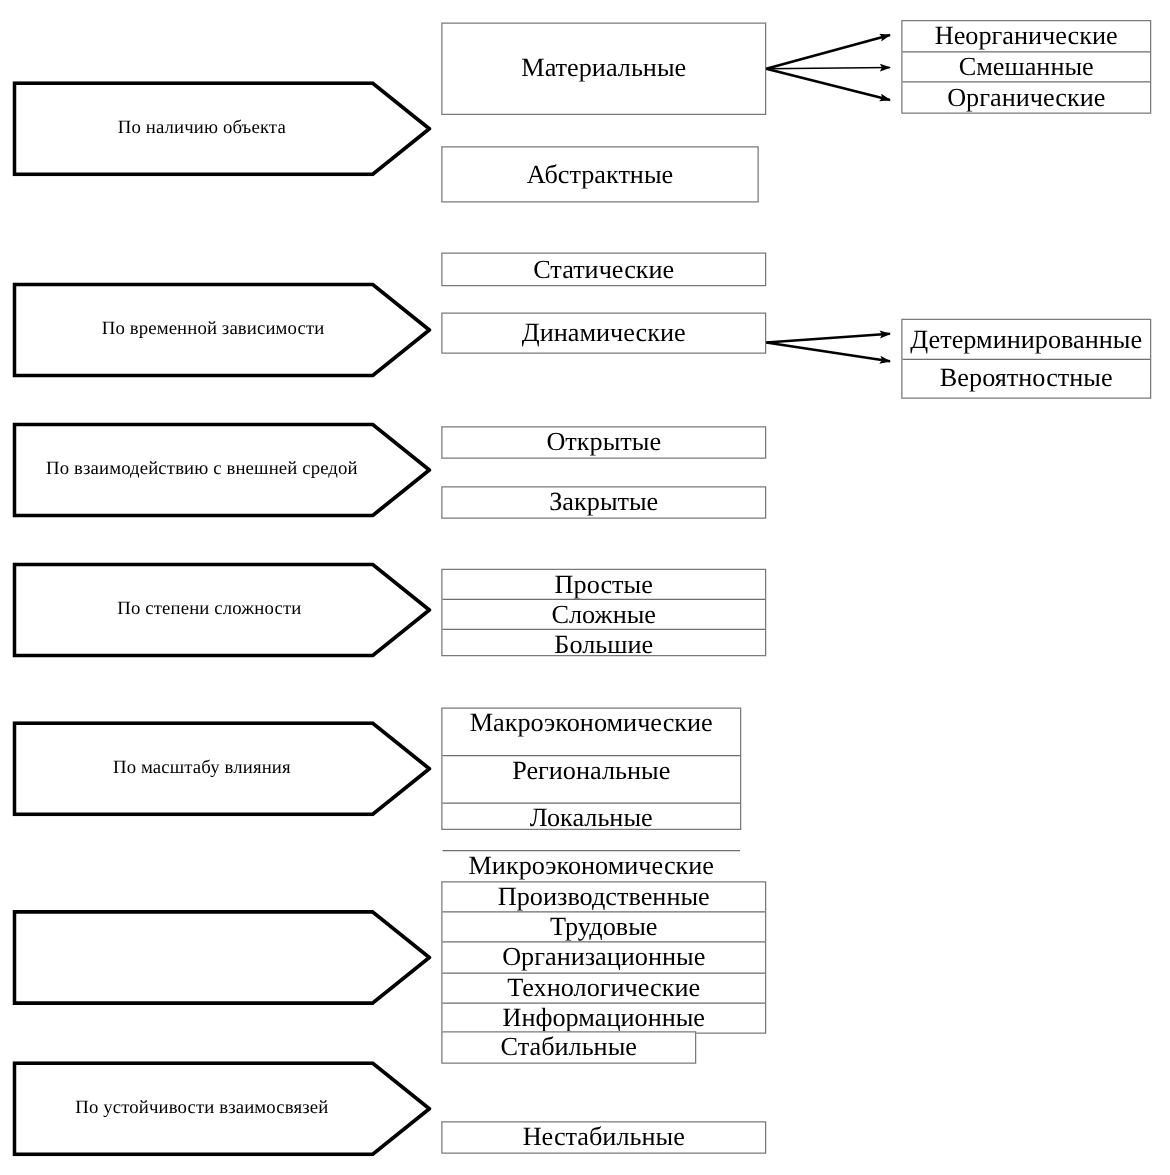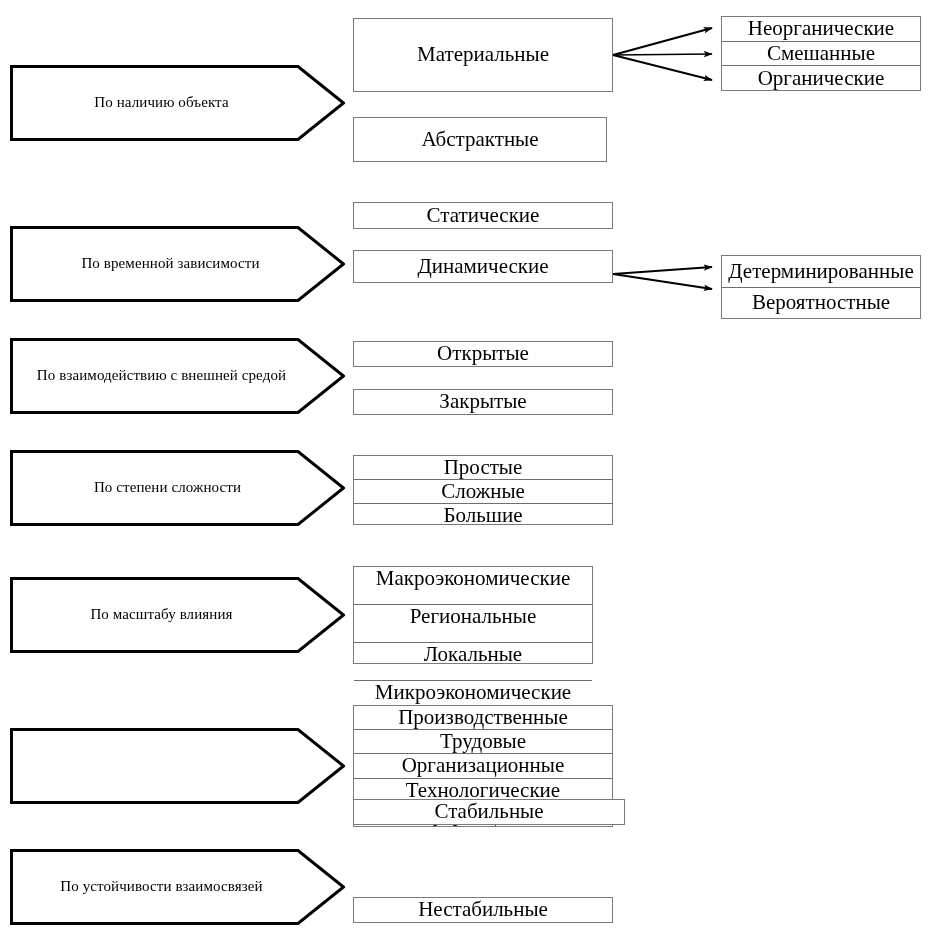--- a/index.html
+++ b/index.html
@@ -184,21 +184,21 @@
     <div class="cell">Информационные</div>
   </div>
 
   <div class="pentagon" style="left:10px; top:849px; width:335px; height:76px;">
     <svg viewBox="0 0 335 76" preserveAspectRatio="none">
       <polygon points="1.5,1.5 288,1.5 333.5,38 288,74.5 1.5,74.5" fill="#ffffff" stroke="#000000" stroke-width="3"></polygon>
     </svg>
     <span class="plabel">По устойчивости взаимосвязей</span>
   </div>
 
-  <div class="boxgroup" style="left:353px; top:799px; width:272px; height:26px;">
+  <div class="boxgroup" style="left:353px; top:825px; width:204px; height:26px;">
     <div class="cell">Стабильные</div>
   </div>
 
   <div class="boxgroup" style="left:353px; top:897px; width:260px; height:26px;">
     <div class="cell">Нестабильные</div>
   </div>
 
   <svg class="connectors" viewBox="0 0 936 940">
     <defs>
       <marker id="ah" markerWidth="9" markerHeight="9" refX="8.2" refY="3.2" orient="auto" markerUnits="userSpaceOnUse">

